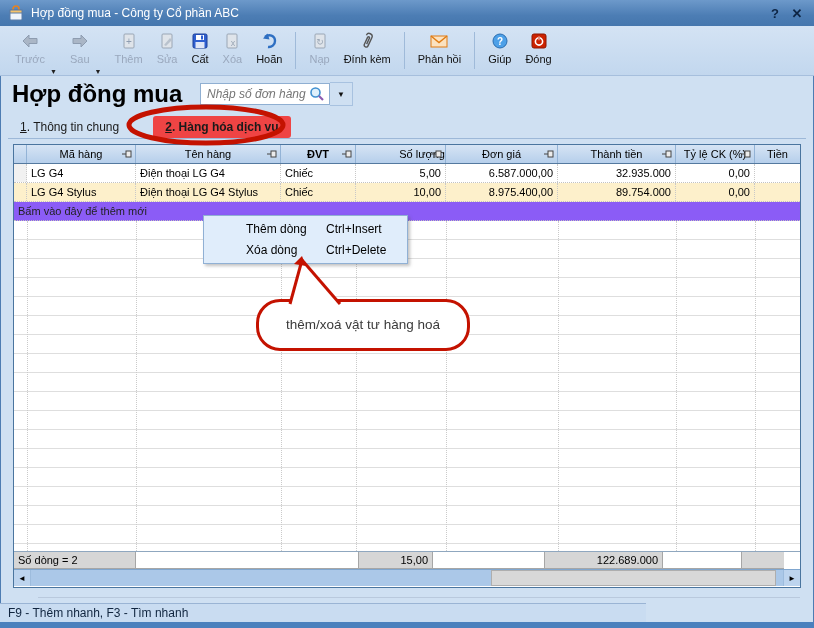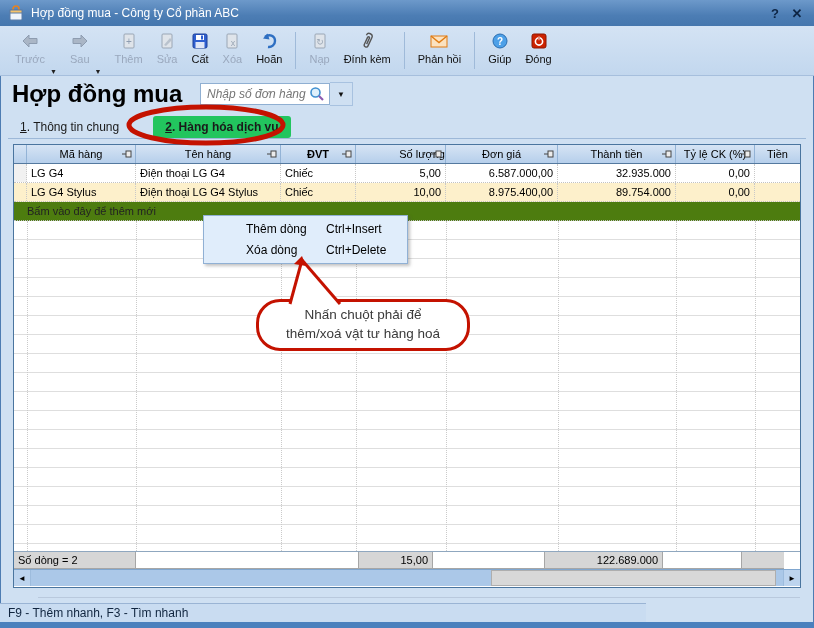--- a/index.html
+++ b/index.html
@@ -36,35 +36,35 @@
     font-family:"Liberation Sans", sans-serif;}
   .searchicon{position:absolute;left:109px;top:3px;}
   .searchdrop{width:22px;height:22px;border:1px solid #a8c2e0;border-left:none;background:#cfe0f2;
     display:flex;align-items:center;justify-content:center;font-size:8px;color:#111;}
 
   
   .tabs{left:8px;top:113px;width:798px;height:25px;display:flex;align-items:flex-end;
     border-bottom:1px solid #9db8d8;}
   .tab{padding:4px 12px;font-size:12px;color:#1a1a1a;}
   .tab .num{text-decoration:underline;}
-  .tab.active{background:#22c55e;font-weight:bold;border-radius:3px;margin-left:22px;}
+  .tab.active{background:#ef4444;font-weight:bold;border-radius:3px;margin-left:22px;}
 
   
   .gridwrap{left:13px;top:144px;width:786px;height:442px;border:1px solid #4a759f;background:#fff;box-sizing:content-box;}
   .gh{display:flex;height:19px;background:linear-gradient(#d6e4f4,#b6cfeb);border-bottom:1px solid #54799f;box-sizing:border-box;}
   .gh .hc{display:flex;align-items:center;justify-content:center;font-size:11px;color:#000;
     border-right:1px solid #93b3d6;box-sizing:border-box;position:relative;overflow:hidden;white-space:nowrap;}
   .gh .hc .pin{position:absolute;right:3px;top:5px;}
   .row{display:flex;height:19px;border-bottom:1px dotted #c2c2c2;box-sizing:border-box;background:#fff;}
   .row.sel{background:#fdf0cb;}
   .row .c{font-size:11px;color:#000;border-right:1px dotted #c8c8c8;box-sizing:border-box;
     display:flex;align-items:center;padding:0 4px;overflow:hidden;white-space:nowrap;}
   .row .c.num{justify-content:flex-end;}
-  .addnew{height:19px;background:#4d7c0f;border-bottom:1px dotted #c2c2c2;box-sizing:border-box;
-    font-size:11px;color:#222;display:flex;align-items:center;padding-left:13px;}
+  .addnew{height:19px;background:#8b5cf6;border-bottom:1px dotted #c2c2c2;box-sizing:border-box;
+    font-size:11px;color:#222;display:flex;align-items:center;padding-left:4px;}
   .emptyarea{position:relative;height:330px;background:#fff;
     background-image:repeating-linear-gradient(to bottom,transparent 0 18px,#dedede 18px 19px);}
   .vline{position:absolute;top:0;height:330px;width:0;border-left:1px dotted #cacaca;}
 
   .summary{display:flex;height:18px;border-top:1px solid #8fa7bf;box-sizing:border-box;background:#fff;}
   .summary .sc{box-sizing:border-box;border-right:1px solid #a6a6a6;border-bottom:1px solid #a6a6a6;
     font-size:11px;display:flex;align-items:center;padding:0 4px;background:#fff;overflow:hidden;white-space:nowrap;}
   .summary .sc.gray{background:#d6d6d6;}
   .summary .sc.num{justify-content:flex-end;}
 
@@ -372,21 +372,20 @@
   </div>
 
   <svg class="abs" style="left:282px;top:256px;z-index:4;pointer-events:none;" width="70" height="50">
     <polygon points="20,4 8,48 58,48" fill="#ffffff" stroke="none"></polygon>
     <line x1="8" y1="48" x2="20" y2="4" stroke="#c41200" stroke-width="3"></line>
     <line x1="58" y1="48" x2="20" y2="4" stroke="#c41200" stroke-width="3"></line>
     <polygon points="20,0 12,8 24,10" fill="#c41200"></polygon>
   </svg>
 
   <div class="abs bubble">
-    <span>Nhấn chuột phải để</span>
     <span>thêm/xoá vật tư hàng hoá</span>
   </div>
 
   <div class="abs panel-line"></div>
 
   <div class="abs statusbar">
     <span>F9 - Thêm nhanh, F3 - Tìm nhanh</span>
   </div>
   <div class="abs bottomstrip"></div>
 

